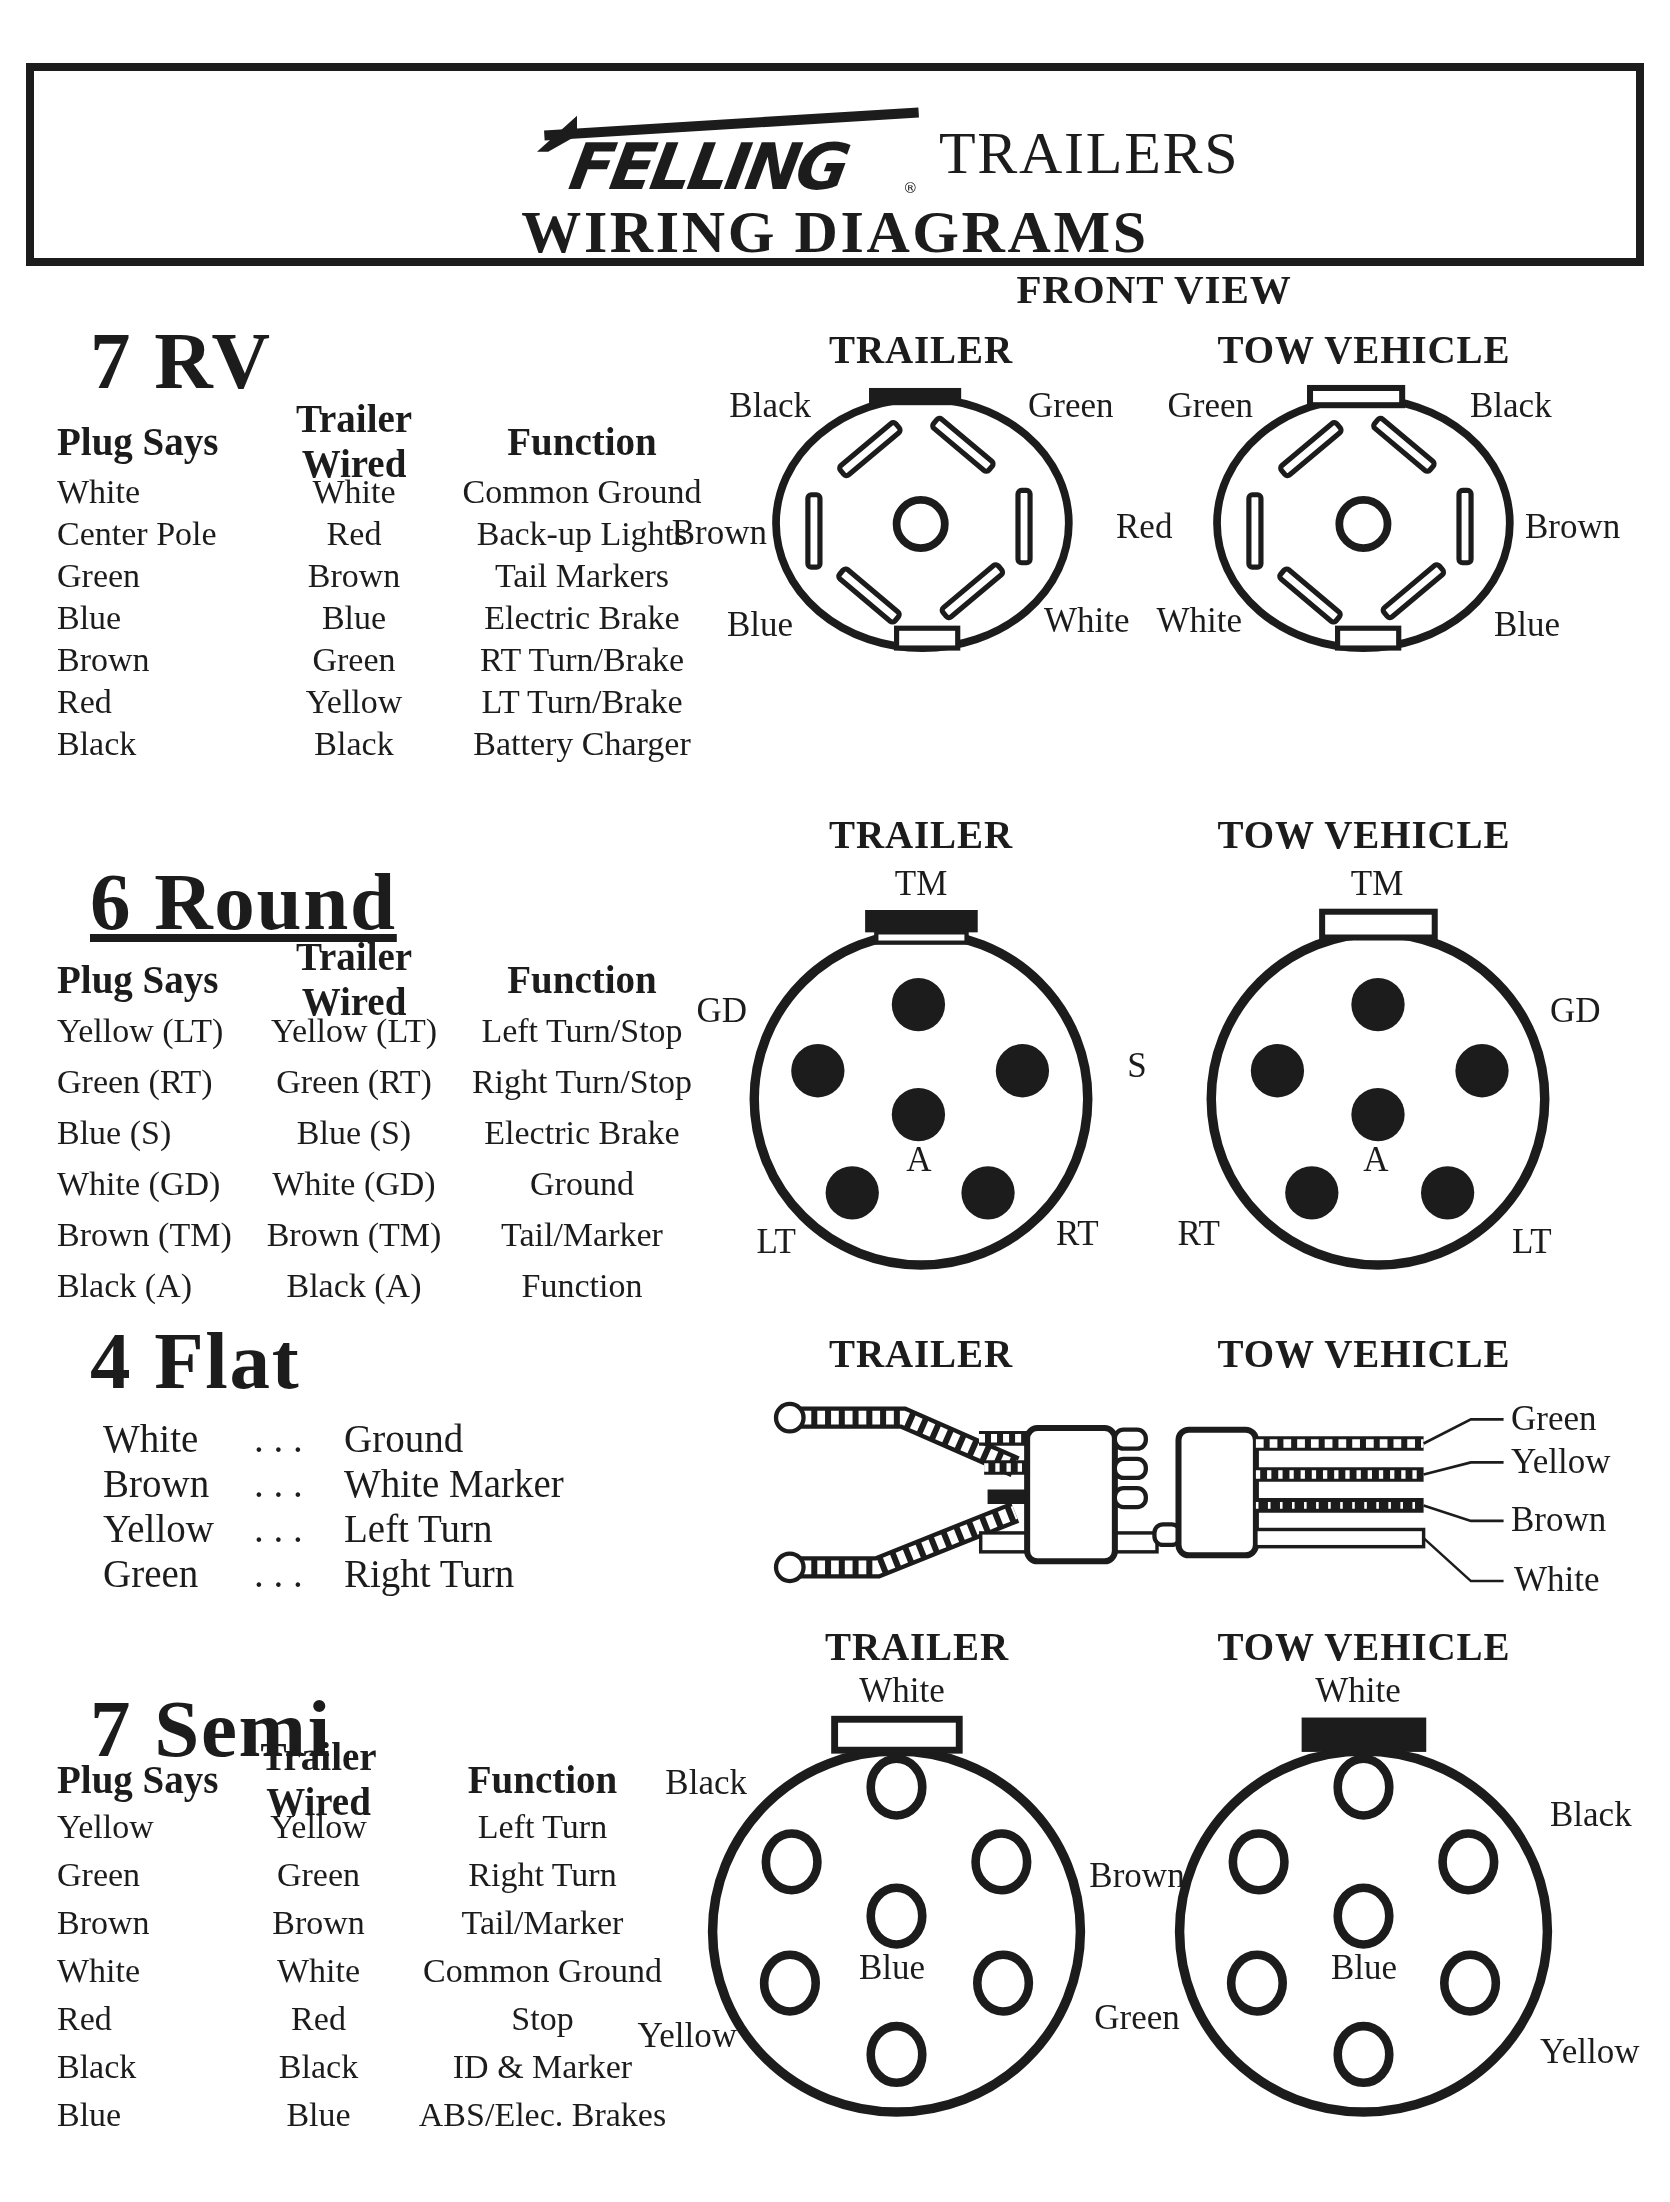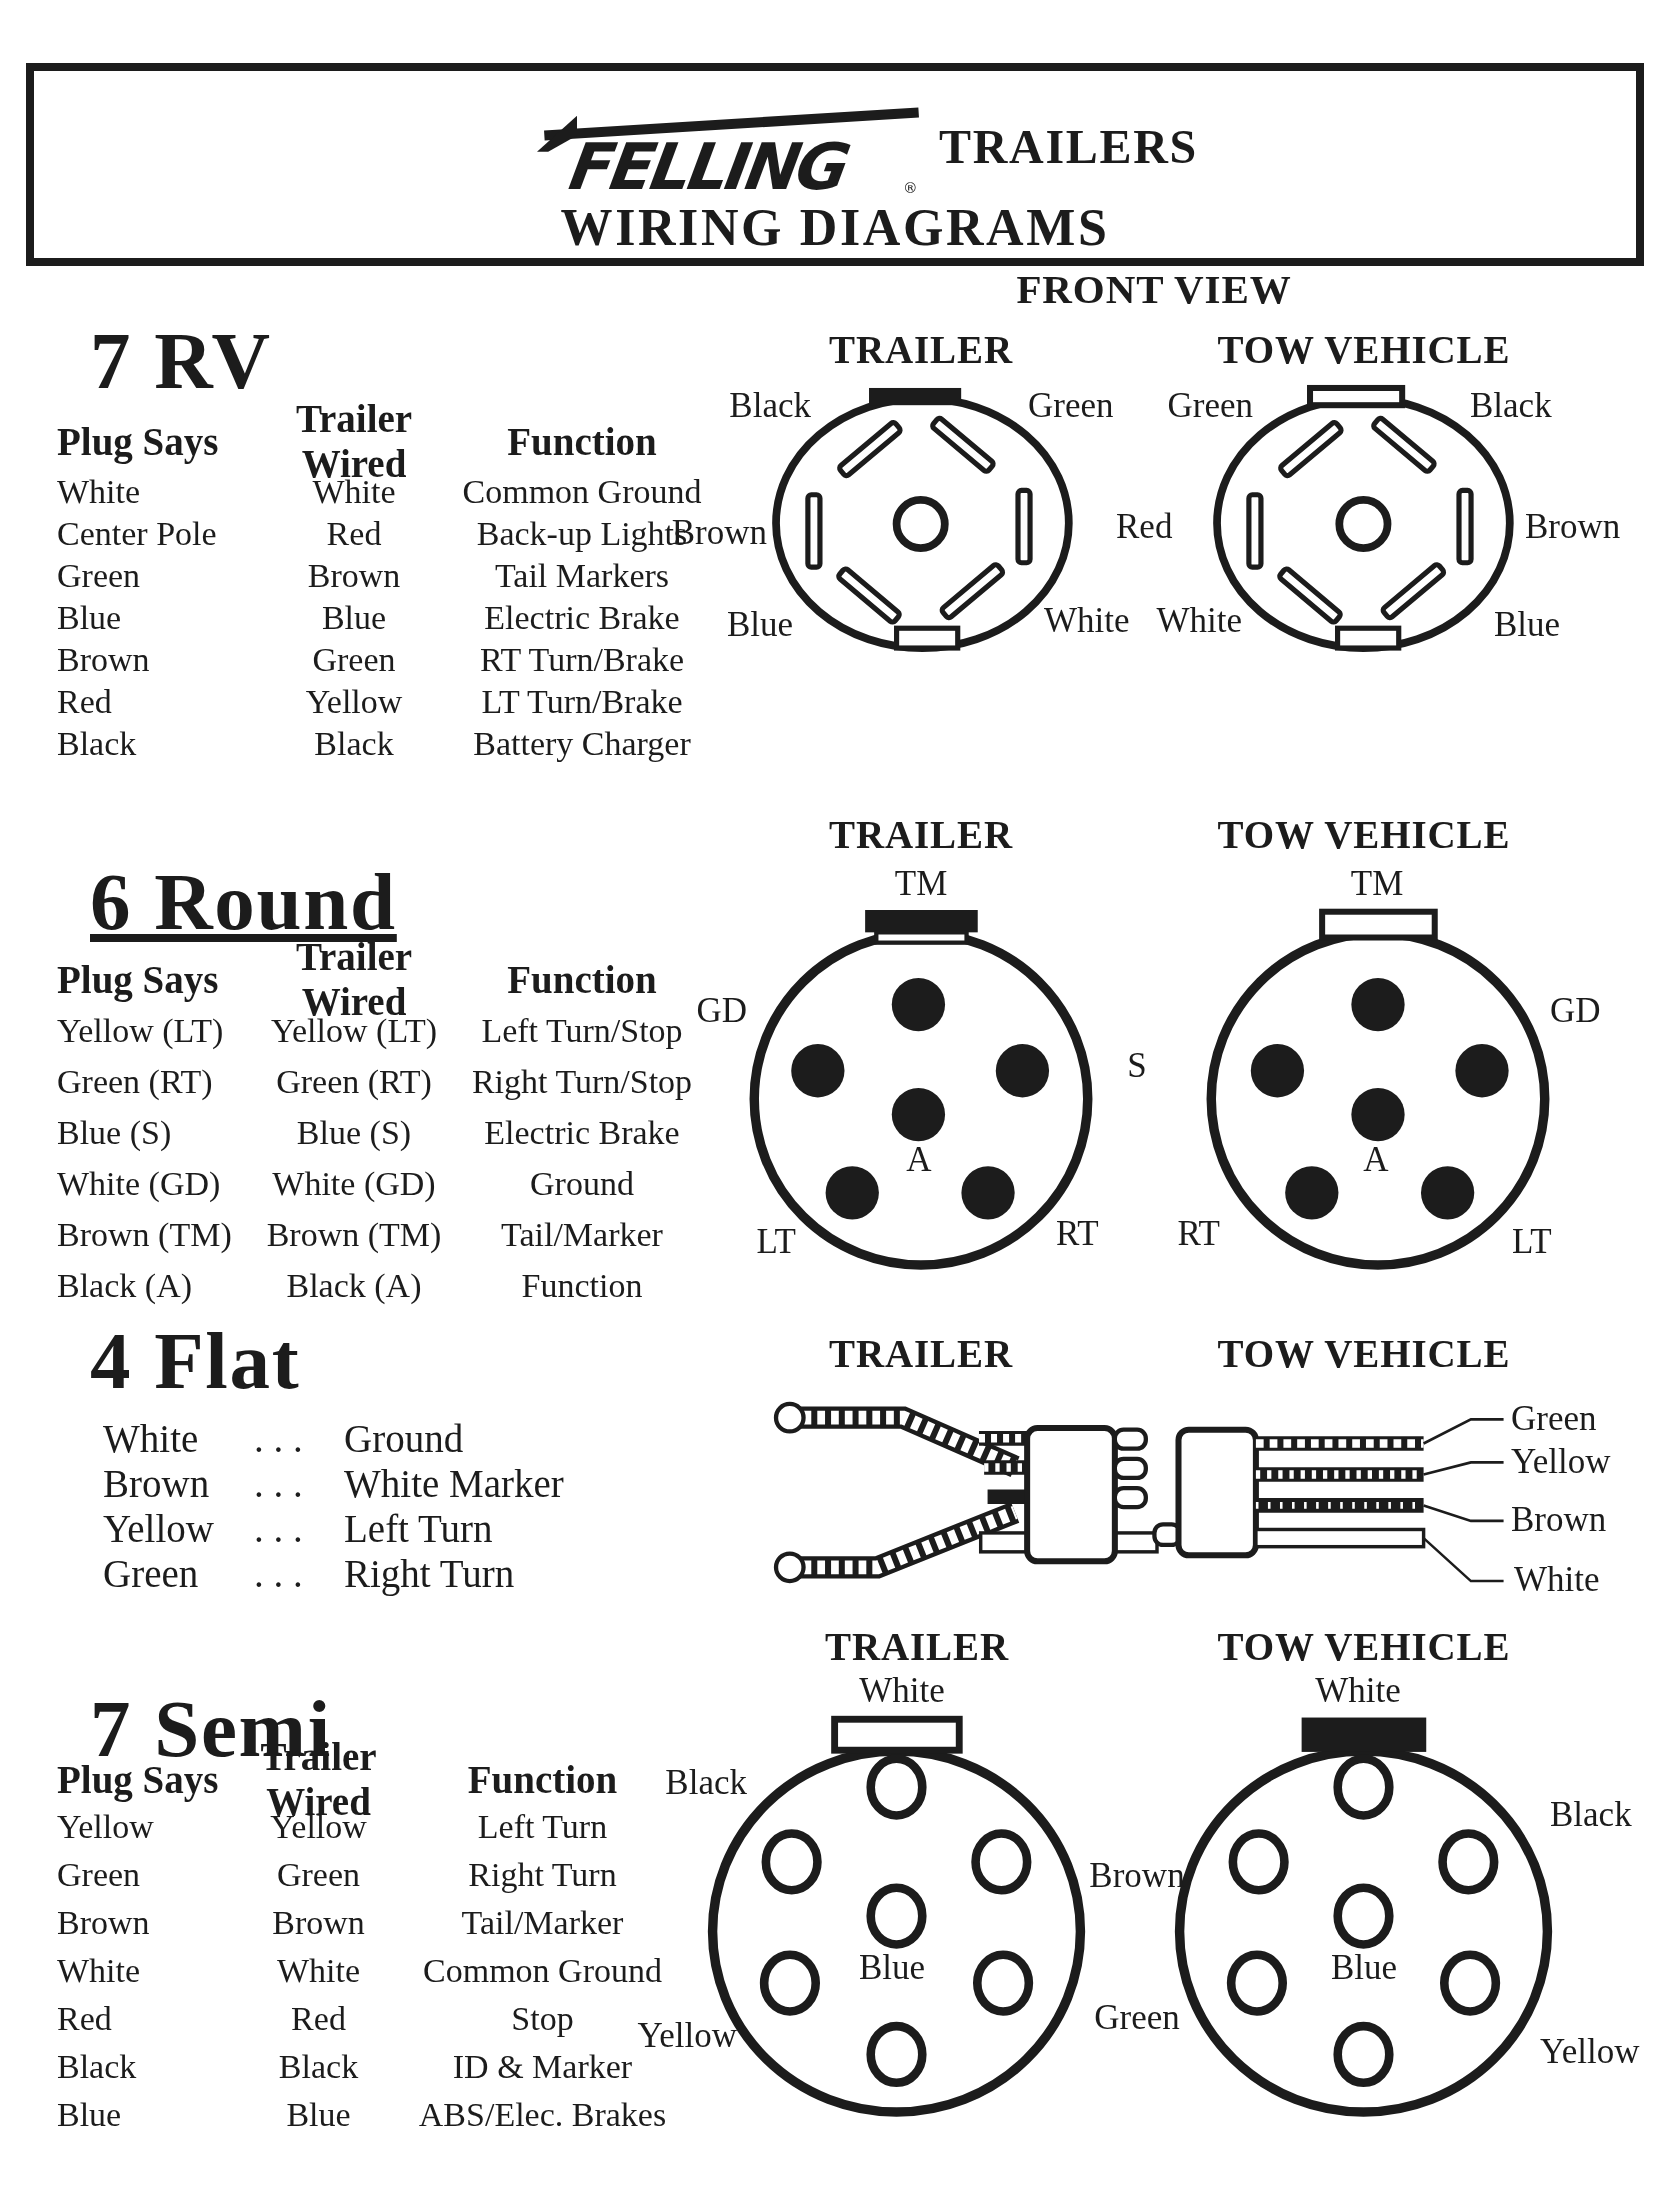--- a/index.html
+++ b/index.html
@@ -7,22 +7,22 @@
         font-family:"Liberation Serif","DejaVu Serif",serif;color:#1c1c1c;overflow:hidden;}
   
   .hdr-box{position:absolute;left:26px;top:63px;width:1602px;height:187px;border:8.6px solid #1c1c1c;background:#fff;}
   .logo-wrap{position:absolute;left:515px;top:43px;width:370px;height:86px;}
   .logo-swoosh{position:absolute;left:-5.2px;top:5.2px;width:375px;height:10.3px;background:#1c1c1c;transform:rotate(-3.5deg);}
   .logo-arrow{position:absolute;left:-12px;top:1.7px;width:40px;height:36px;background:#1c1c1c;
               clip-path:polygon(0 100%,100% 0,100% 55%,28% 100%);}
   .logo-text{position:absolute;left:22.4px;top:15.5px;font-family:"DejaVu Sans","Liberation Sans",sans-serif;
              font-style:italic;font-weight:900;font-size:64px;letter-spacing:-3.4px;transform:skewX(-10deg);}
   .logo-reg{position:absolute;left:354px;top:65px;font-size:14.6px;font-family:"DejaVu Sans",sans-serif;}
-  .brand{position:absolute;left:905px;top:48px;font-weight:bold;font-size:48px;letter-spacing:1.7px;}
-  .hdr-title{position:absolute;left:0;top:127px;width:100%;text-align:center;font-weight:bold;font-size:52px;letter-spacing:2.6px;}
+  .brand{position:absolute;left:905px;top:48px;font-weight:normal;font-size:60px;letter-spacing:1.7px;}
+  .hdr-title{position:absolute;left:0;top:127px;width:100%;text-align:center;font-weight:bold;font-size:60px;letter-spacing:2.6px;}
   
   .h2{position:absolute;transform:translateX(-50%);font-weight:bold;font-size:39px;letter-spacing:0.9px;white-space:nowrap;}
   .t-title{position:absolute;left:50px;font-weight:bold;font-size:81px;letter-spacing:1.7px;white-space:nowrap;margin-left:40px;}
   .lbl{position:absolute;font-size:35px;line-height:1.05;white-space:nowrap;}
   .lbl.c{transform:translateX(-50%);}
   .lbl.r{transform:translateX(-100%);}
   
   .wtable{position:absolute;display:grid;}
   .wtable .cell{display:flex;align-items:center;font-size:34px;}
   .wtable .h{font-weight:bold;font-size:39px;}

